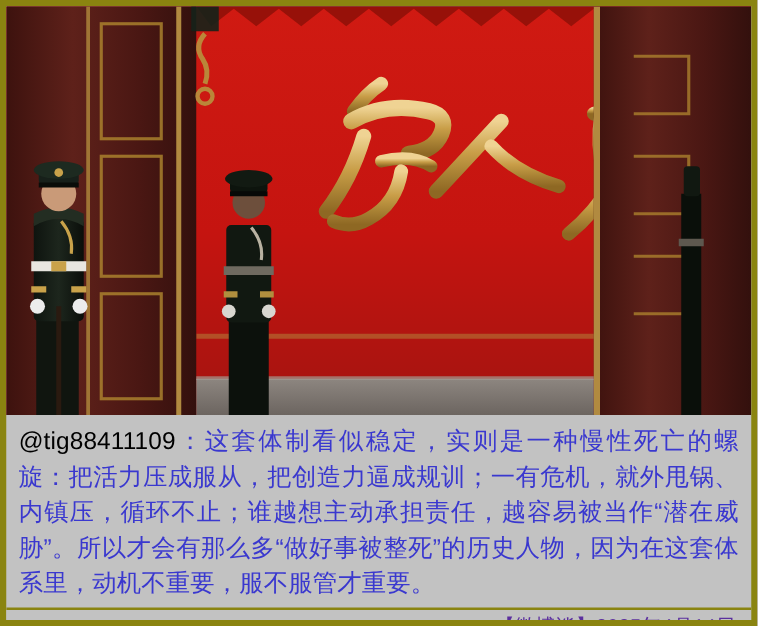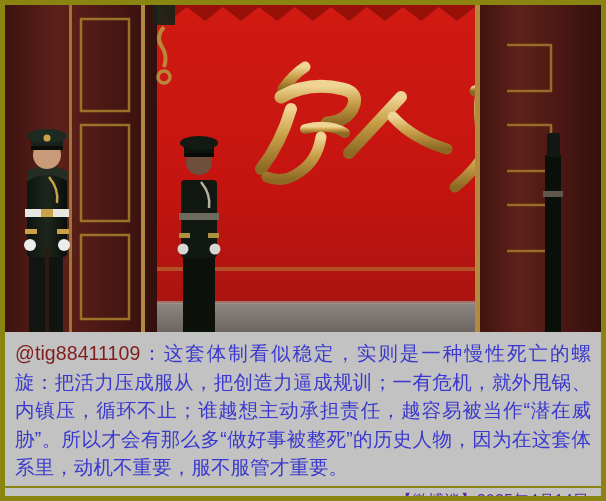--- a/index.html
+++ b/index.html
@@ -37,21 +37,21 @@
     width: 596px;
     padding: 7px 10px 4px 10px;
     color: #3a38cf;
     font-size: 19.5px;
     line-height: 28.5px;
     letter-spacing: 0.1px;
     text-align: justify;
     text-justify: inter-character;
     word-break: break-all;
   }
-  #post-body .handle { color: #7f1d1d; }
+  #post-body .handle { color: #000000; }
 
   
   #footer-rule {
     width: 596px;
     height: 2px;
     background: #8a8410;
   }
   #footer {
     box-sizing: border-box;
     width: 596px;

